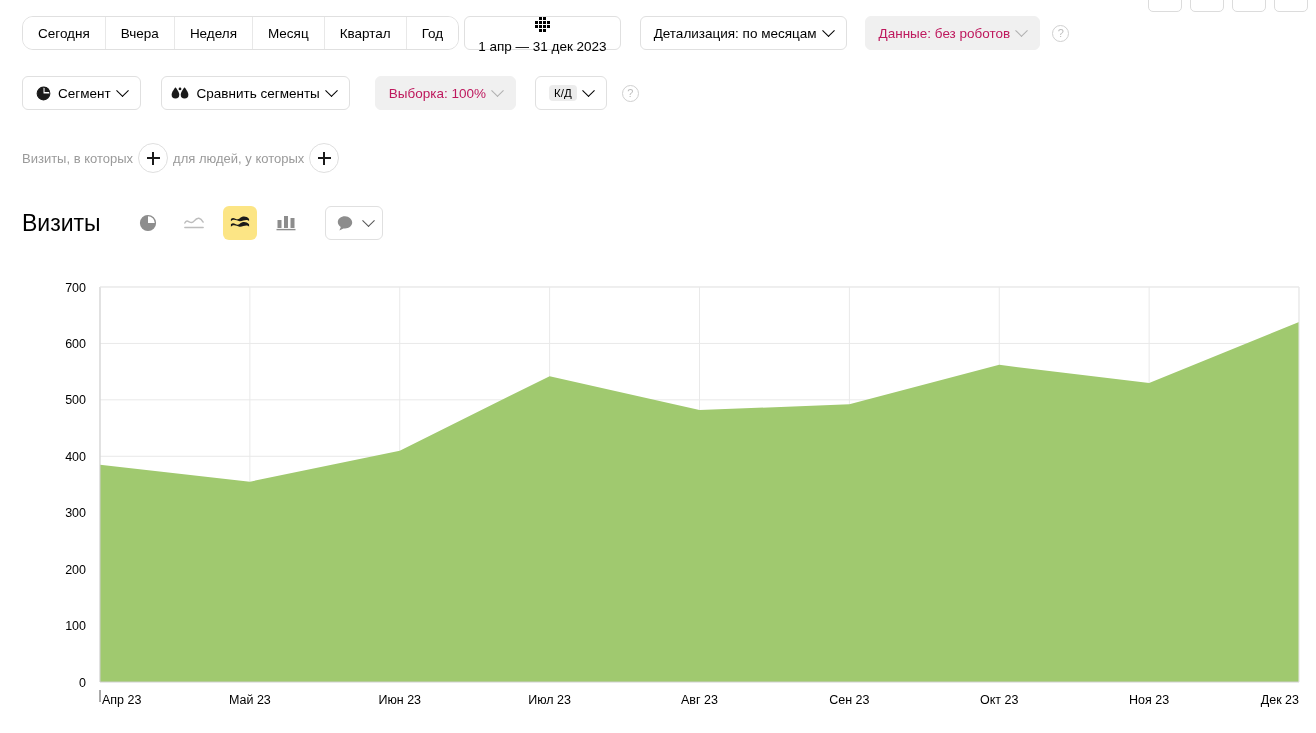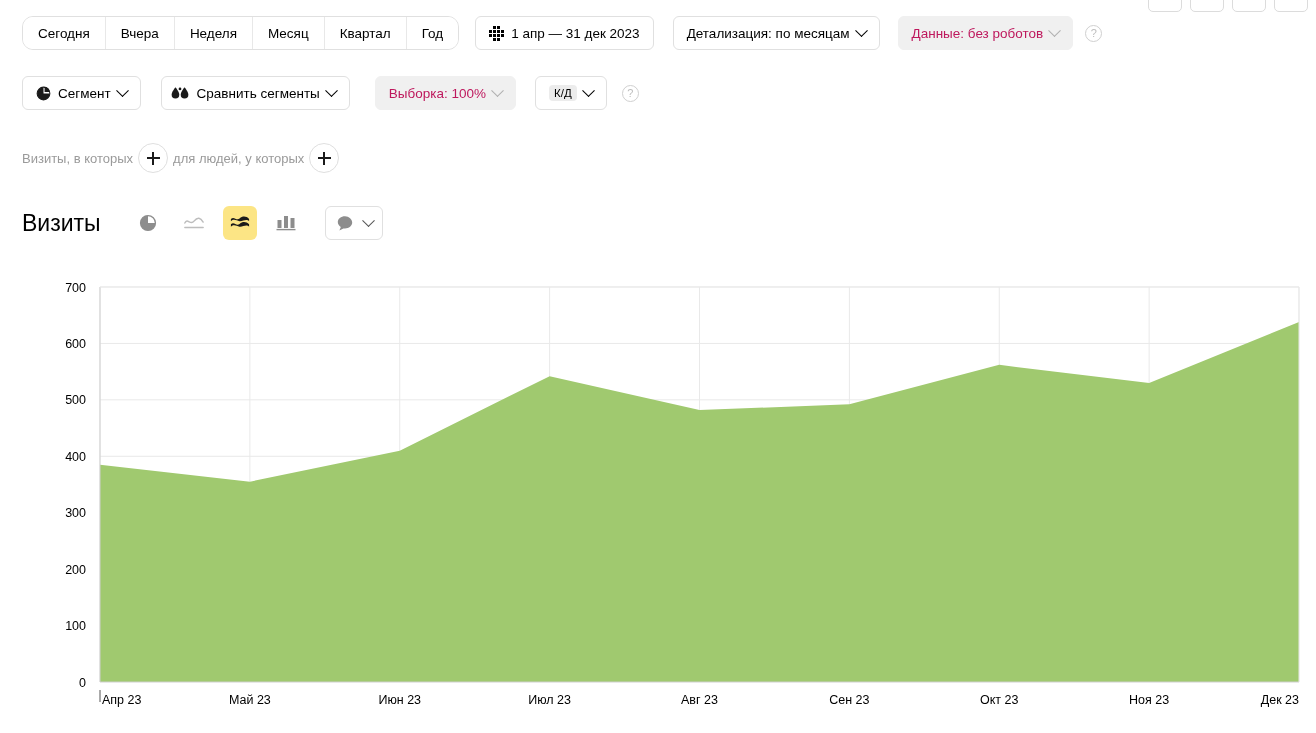--- a/index.html
+++ b/index.html
@@ -141,21 +141,21 @@
 
     <div class="seg-group">
       <div class="seg-btn">Сегодня</div>
       <div class="seg-btn">Вчера</div>
       <div class="seg-btn">Неделя</div>
       <div class="seg-btn">Месяц</div>
       <div class="seg-btn">Квартал</div>
       <div class="seg-btn">Год</div>
     </div>
 
-    <div class="pill" style="margin-left:16px;">
+    <div class="pill" style="margin-left:5px;flex-direction:column;">
       <span class="grid-icon">
         <i class="off"></i>
           <i></i>
           <i></i>
           <i class="off"></i>
         <i></i>
           <i></i>
           <i></i>
           <i></i>
         <i></i>

